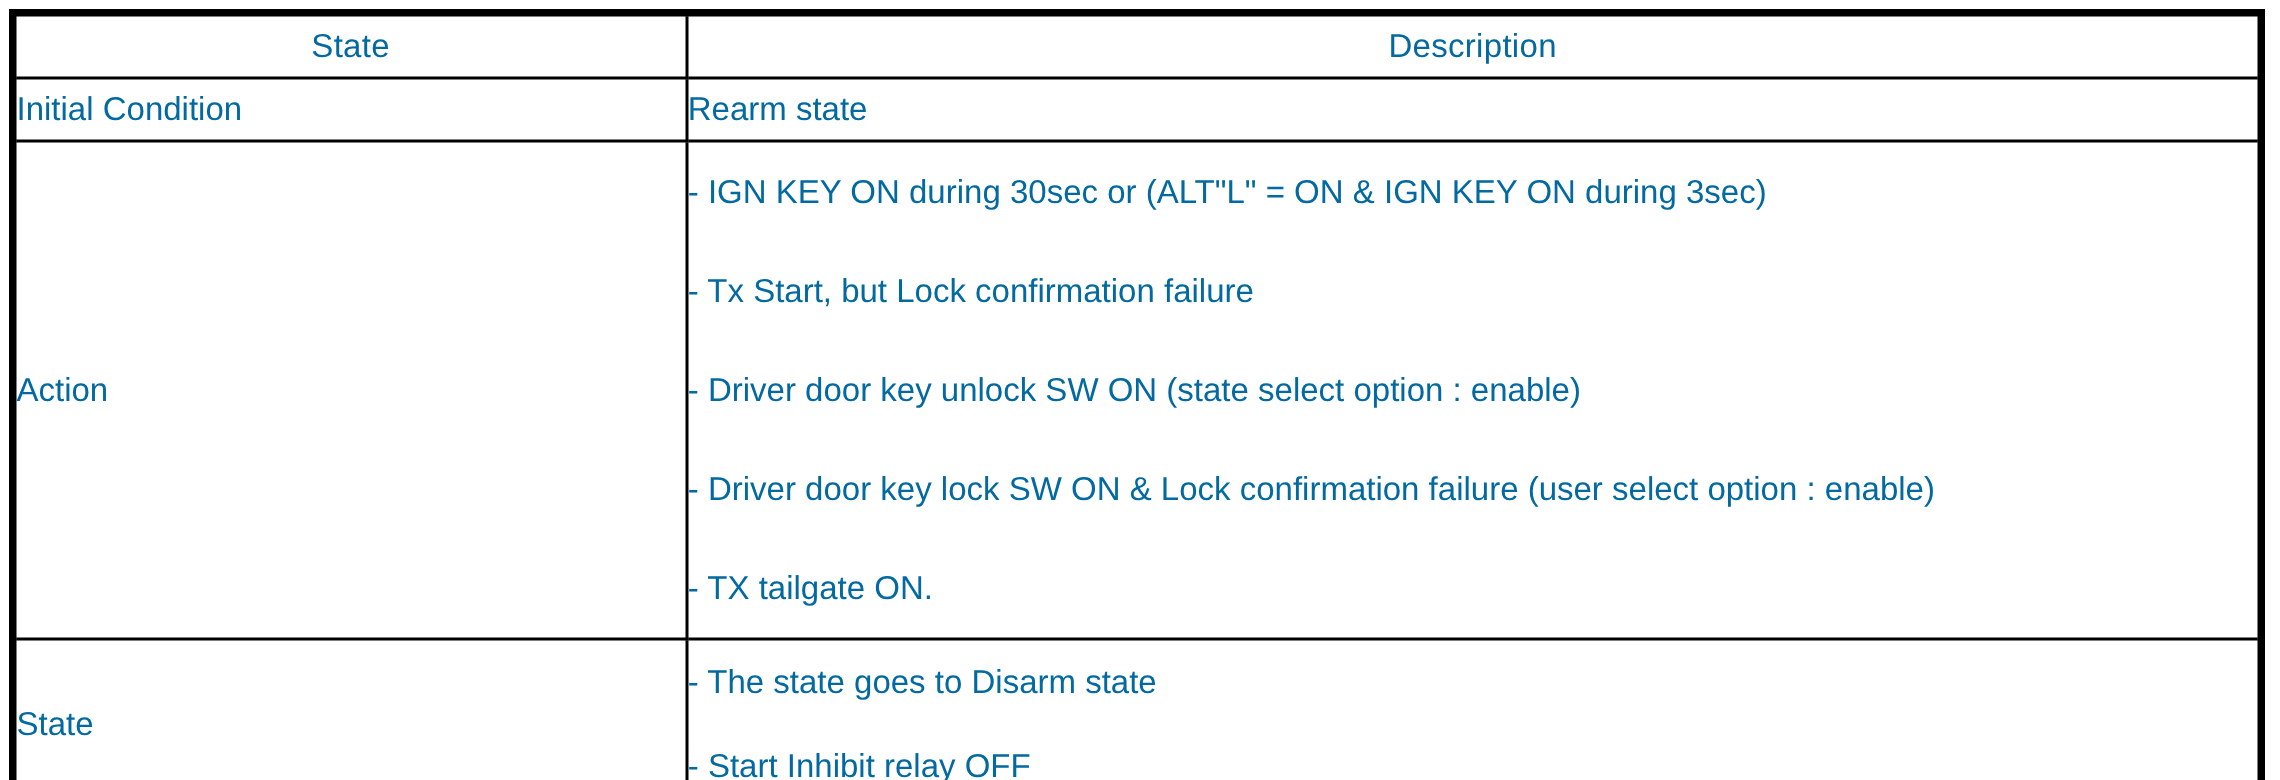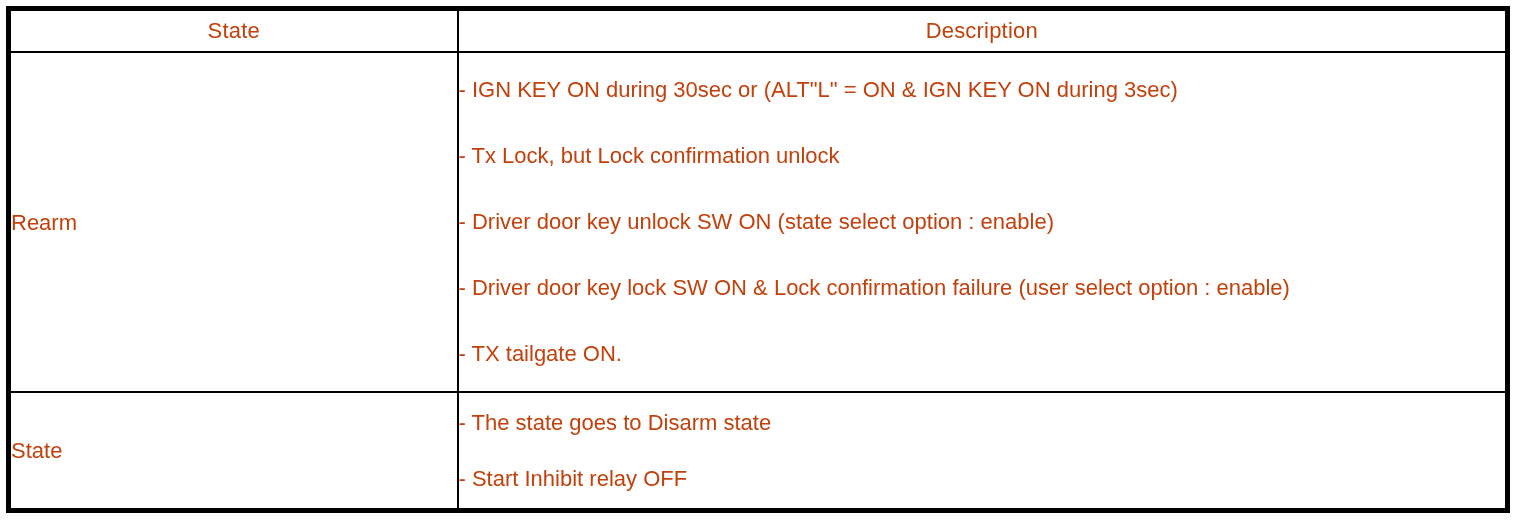--- a/index.html
+++ b/index.html
@@ -36,21 +36,21 @@
   }
 
   table.state-table td,
   table.state-table th {
     border: 2px solid #000000;
     padding: 0;
     margin: 0;
     font-weight: normal;
     font-size: 22px;
     line-height: 1.05;
-    color: #c2410c;
+    color: #0369a1;
     vertical-align: middle;
     background: #ffffff;
   }
 
   col.col-state { width: 449px; }
   col.col-desc  { width: 1050px; }
 
   
   .hdr-cell {
     height: 40px;
@@ -123,29 +123,37 @@
         <th class="hdr-cell">
           <span class="hdr-label">State</span>
         </th>
         <th class="hdr-cell">
           <span class="hdr-label">Description</span>
         </th>
       </tr>
     </thead>
     <tbody>
 
+      <tr class="row-initial">
+        <td class="state-cell">
+          <span class="state-label">Initial Condition</span>
+        </td>
+        <td class="desc-cell">
+          <span class="desc-single">Rearm state</span>
+        </td>
+      </tr>
 
       <tr class="row-event">
         <td class="state-cell">
-          <span class="state-label">Rearm</span>
+          <span class="state-label">Action</span>
         </td>
         <td class="desc-cell">
           <ul class="bullet-list event-list">
             <li><span class="bullet-text">-  IGN KEY ON during 30sec or (ALT"L" = ON &amp; IGN KEY ON during 3sec)</span></li>
-            <li><span class="bullet-text">-  Tx Lock, but Lock confirmation unlock</span></li>
+            <li><span class="bullet-text">-  Tx Start, but Lock confirmation failure</span></li>
             <li><span class="bullet-text">-  Driver door key unlock SW ON (state select option : enable)</span></li>
             <li><span class="bullet-text">-  Driver door key lock SW ON &amp; Lock confirmation failure (user select option : enable)</span></li>
             <li><span class="bullet-text">-  TX tailgate ON.</span></li>
           </ul>
         </td>
       </tr>
 
       <tr class="row-action">
         <td class="state-cell">
           <span class="state-label">State</span>

